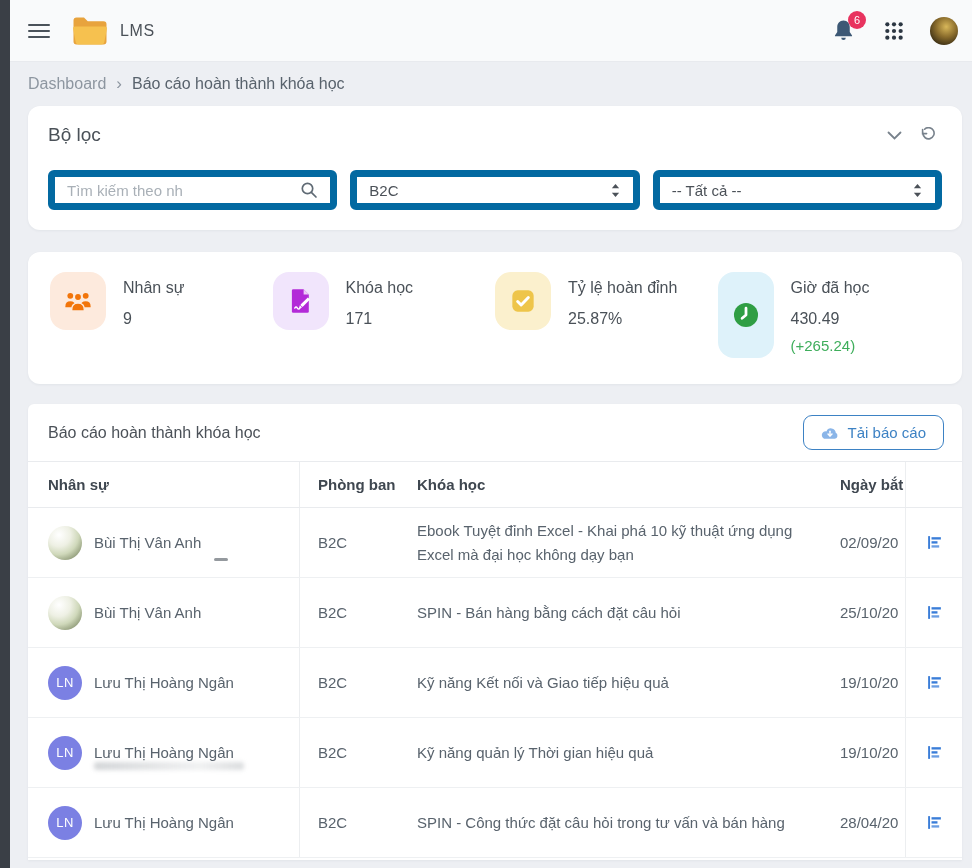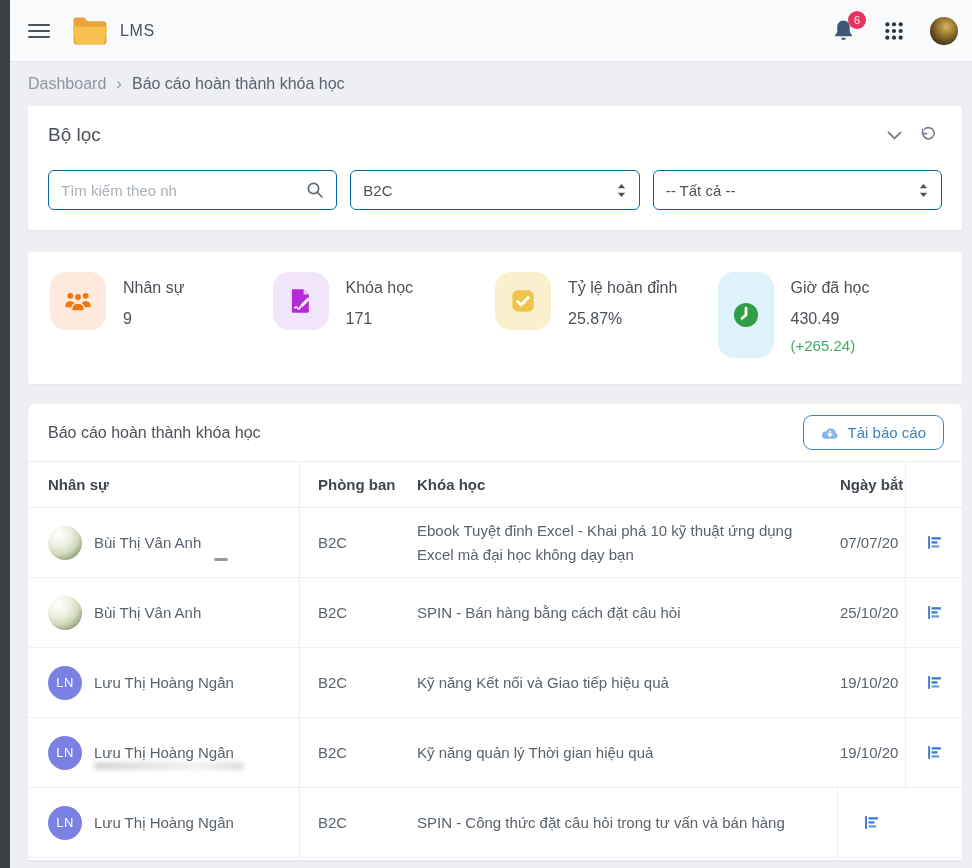--- a/index.html
+++ b/index.html
@@ -28,31 +28,31 @@
   .avatar-top { width:28px; height:28px; border-radius:50%;
     background:radial-gradient(circle at 58% 35%, #d8b75a 0%, #8a6c2c 42%, #3a2d14 80%, #1f180c 100%); cursor:pointer; }
 
   
   .breadcrumb { height:44px; display:flex; align-items:center; padding-left:18px; gap:10px; font-size:16px; }
   .crumb-home { color:#8d96a0; cursor:pointer; }
   .crumb-sep { color:#8d96a0; font-size:17px; }
   .crumb-cur { color:#58626c; }
 
   
-  .card { background:#fff; border-radius:2px; margin:0 10px 0 18px;
+  .card { background:#fff; border-radius:12px; margin:0 10px 0 18px;
     box-shadow:0 1px 3px rgba(25,35,50,.05); }
 
   
   .filter-card { padding:18px 20px 20px; }
   .filter-head { display:flex; align-items:center; justify-content:space-between; }
   .filter-title { font-size:19px; color:#4a5158; }
   .filter-actions { display:flex; align-items:center; gap:18px; padding-right:6px; }
   .icon-btn { cursor:pointer; display:flex; }
   .controls { display:flex; gap:13px; margin-top:24px; }
-  .control { flex:1; height:40px; border:1px solid #0369a1; border-radius:6px;
+  .control { flex:1; height:40px; border:7px solid #0369a1; border-radius:6px;
     display:flex; align-items:center; padding:8px 12px; background:#fff; font-size:15px; color:#4b5158; }
   .control input { border:none; outline:none; flex:1; min-width:0; font-size:15px;
     font-family:inherit; color:#4b5158; background:transparent; }
   .control input::placeholder { color:#a9b0b7; }
   .control .placeholder { color:#a9b0b7; flex:1; white-space:nowrap; overflow:hidden; }
   .control .value { flex:1; white-space:nowrap; overflow:hidden; }
   .control.select { cursor:pointer; }
 
   
   .stats-card { margin-top:22px; display:flex; padding:20px 22px 26px; }
@@ -290,21 +290,21 @@
     </div>
 
     <div class="trow">
       <div class="td c1">
         <div class="avatar photo"></div>
         <span>Bùi Thị Vân Anh</span>
         <span class="smudge dash"></span>
       </div>
       <div class="td c2">B2C</div>
       <div class="td c3">Ebook Tuyệt đỉnh Excel - Khai phá 10 kỹ thuật ứng dụng Excel mà đại học không dạy bạn</div>
-      <div class="td c4">07/07/20</div>
+      <div class="td c4">02/09/20</div>
       <div class="td c5">
         <svg width="17" height="17" viewBox="0 0 16 16" fill="#3a7dd8">
           <rect x="2" y="2" width="1.8" height="12"></rect>
             <rect x="5.2" y="3" width="8.8" height="2.2"></rect>
           <rect x="5.2" y="6.8" width="5.6" height="2.2"></rect>
             <rect x="5.2" y="10.6" width="7.2" height="2.2" opacity=".75"></rect>
         </svg>
       </div>
     </div>
 
@@ -363,20 +363,21 @@
       </div>
     </div>
 
     <div class="trow">
       <div class="td c1">
         <div class="avatar initials">LN</div>
         <span>Lưu Thị Hoàng Ngân</span>
       </div>
       <div class="td c2">B2C</div>
       <div class="td c3">SPIN - Công thức đặt câu hỏi trong tư vấn và bán hàng</div>
+      <div class="td c4">28/04/20</div>
       <div class="td c5">
         <svg width="17" height="17" viewBox="0 0 16 16" fill="#3a7dd8">
           <rect x="2" y="2" width="1.8" height="12"></rect>
             <rect x="5.2" y="3" width="8.8" height="2.2"></rect>
           <rect x="5.2" y="6.8" width="5.6" height="2.2"></rect>
             <rect x="5.2" y="10.6" width="7.2" height="2.2" opacity=".75"></rect>
         </svg>
       </div>
     </div>
 

